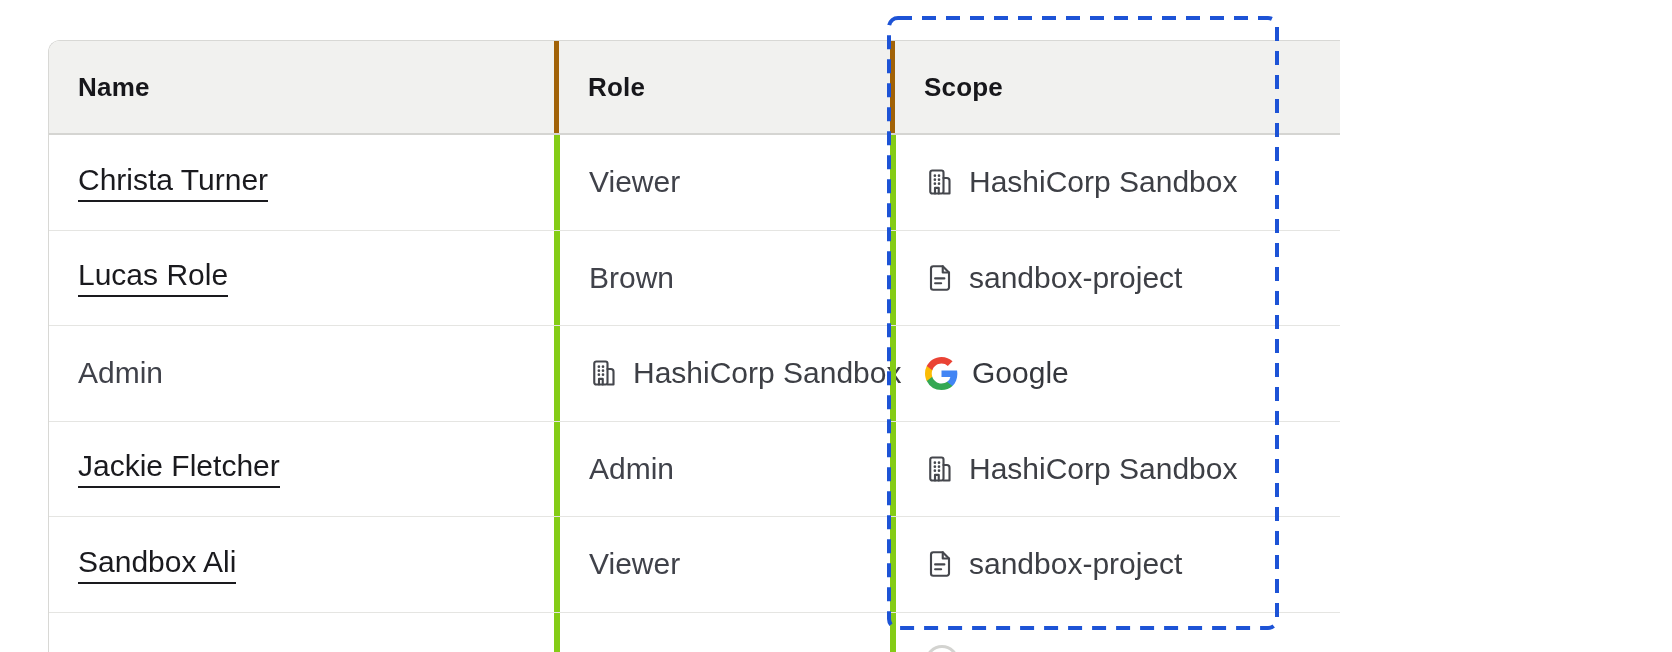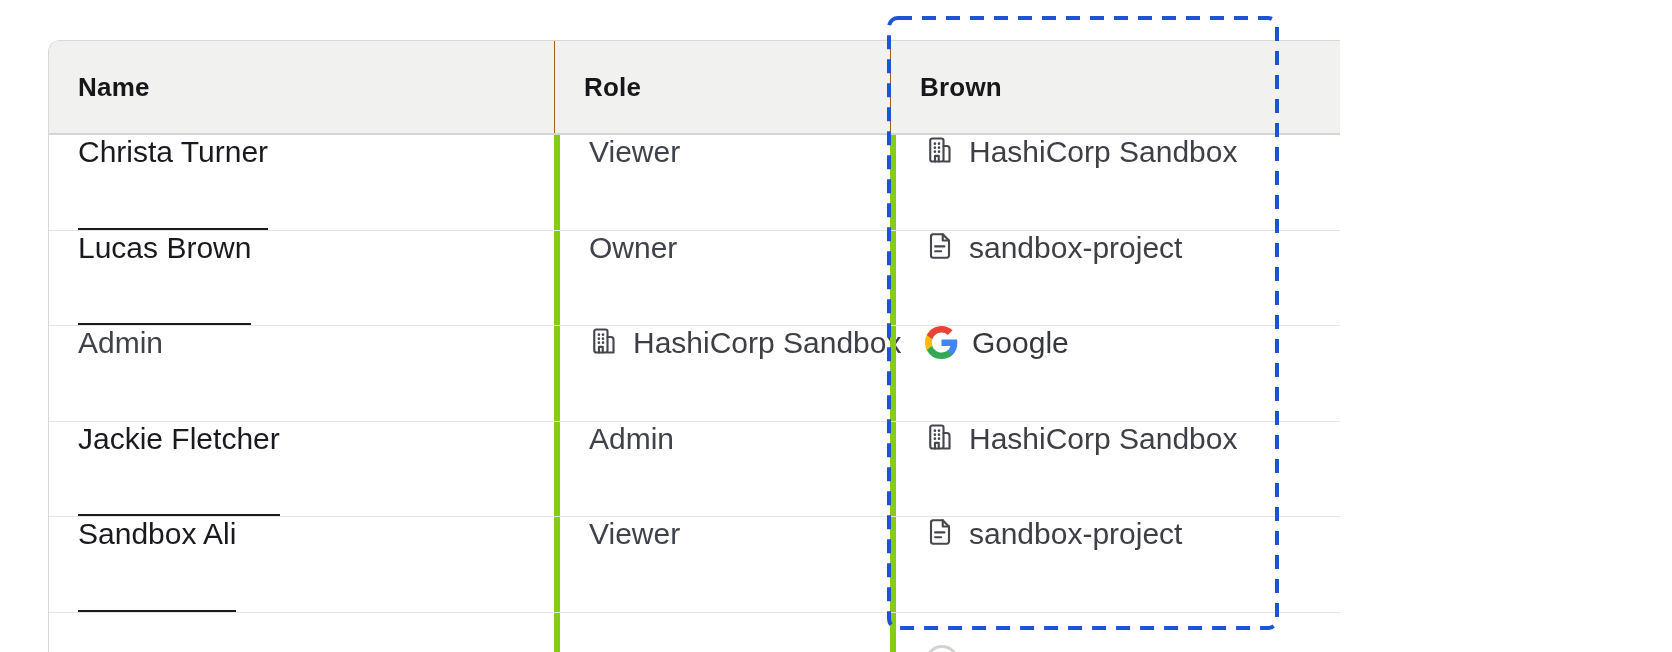--- a/index.html
+++ b/index.html
@@ -13,27 +13,27 @@
     border-top-left-radius:12px;overflow:hidden;background:#ffffff;
   }
   .thead{
     display:grid;grid-template-columns:505px 336px 567px 1fr;
     height:92px;background:#f1f1ef;border-bottom:2px solid #d5d5d2;
   }
   .th{
     display:flex;align-items:center;padding-left:29px;
     font-size:26px;font-weight:700;color:#17171b;letter-spacing:.2px;
   }
-  .th + .th{border-left:1px solid #a16207;}
+  .th + .th{border-left:5px solid #a16207;}
   .trow{
     display:grid;grid-template-columns:505px 336px 567px 1fr;
     height:94.5px;border-bottom:1px solid #e5e5e2;background:#ffffff;
   }
   .trow.partial{height:60px;border-bottom:none;}
-  .cell{display:flex;padding-left:29px;min-width:0;}
+  .cell{display:flex;align-items:center;padding-left:29px;min-width:0;}
   .cell + .cell{border-left:6px solid #84cc16;}
   .name-link{
     font-size:30px;color:#1a1a1e;text-decoration:none;
     border-bottom:2.5px solid #1a1a1e;padding-bottom:3px;cursor:pointer;
   }
   .cell-text{font-size:30px;color:#40424a;white-space:nowrap;}
   .scope-cell .cell-text{color:#3d3f45;}
   .method-cell .cell-text{color:#35373d;}
   .icon{display:inline-flex;flex:0 0 auto;}
   .scope-icon{width:30px;height:30px;margin-right:14px;}
@@ -60,21 +60,21 @@
 
   <div class="table">
     <div class="thead">
       <div class="th">
           <span>Name</span>
         </div>
       <div class="th">
           <span>Role</span>
         </div>
       <div class="th">
-          <span>Brown</span>
+          <span>Scope</span>
         </div>
       <div class="th">
           <span>Method</span>
         </div>
     </div>
     <div id="tbody">
     <div class="trow">
       <div class="cell name-cell">
         <a class="name-link">Christa Turner</a>
       </div>
@@ -102,24 +102,24 @@
               <svg viewBox="0 0 24 24">
                 <path fill="#24292f" d="M12 .5C5.65.5.5 5.65.5 12c0 5.08 3.29 9.39 7.86 10.91.58.11.79-.25.79-.55 0-.27-.01-1.18-.02-2.14-3.2.7-3.87-1.36-3.87-1.36-.52-1.33-1.28-1.68-1.28-1.68-1.04-.71.08-.7.08-.7 1.15.08 1.76 1.18 1.76 1.18 1.03 1.76 2.69 1.25 3.35.96.1-.75.4-1.25.73-1.54-2.55-.29-5.23-1.28-5.23-5.68 0-1.25.45-2.28 1.18-3.08-.12-.29-.51-1.46.11-3.05 0 0 .96-.31 3.16 1.18a11 11 0 0 1 2.88-.39c.98 0 1.96.13 2.88.39 2.19-1.49 3.15-1.18 3.15-1.18.63 1.59.23 2.76.12 3.05.73.8 1.18 1.83 1.18 3.08 0 4.41-2.69 5.38-5.25 5.67.41.36.78 1.05.78 2.13 0 1.54-.01 2.78-.01 3.16 0 .31.21.67.8.55A11.51 11.51 0 0 0 23.5 12C23.5 5.65 18.35.5 12 .5z"></path>
               </svg>
             </span>
         <span class="cell-text">GitHub</span>
       </div>
     </div>
 
     <div class="trow">
       <div class="cell name-cell">
-        <a class="name-link">Lucas Brown</a>
-      </div>
-      <div class="cell role-cell">
-        <span class="cell-text">Owner</span>
+        <a class="name-link">Lucas Role</a>
+      </div>
+      <div class="cell role-cell">
+        <span class="cell-text">Brown</span>
       </div>
       <div class="cell scope-cell">
         <span class="icon scope-icon">
               <svg viewBox="0 0 24 24" fill="none" stroke="#45474d" stroke-width="1.7" stroke-linecap="round" stroke-linejoin="round">
                 <path d="M14.2 2.6H6.6a1.8 1.8 0 0 0-1.8 1.8v15.2a1.8 1.8 0 0 0 1.8 1.8h10.8a1.8 1.8 0 0 0 1.8-1.8V7.6z"></path>
                 <path d="M14.2 2.6v5h5"></path>
                 <path d="M8.1 12.3h7.4"></path>
                 <path d="M8.1 16.2h4.8"></path>
               </svg>
             </span>

